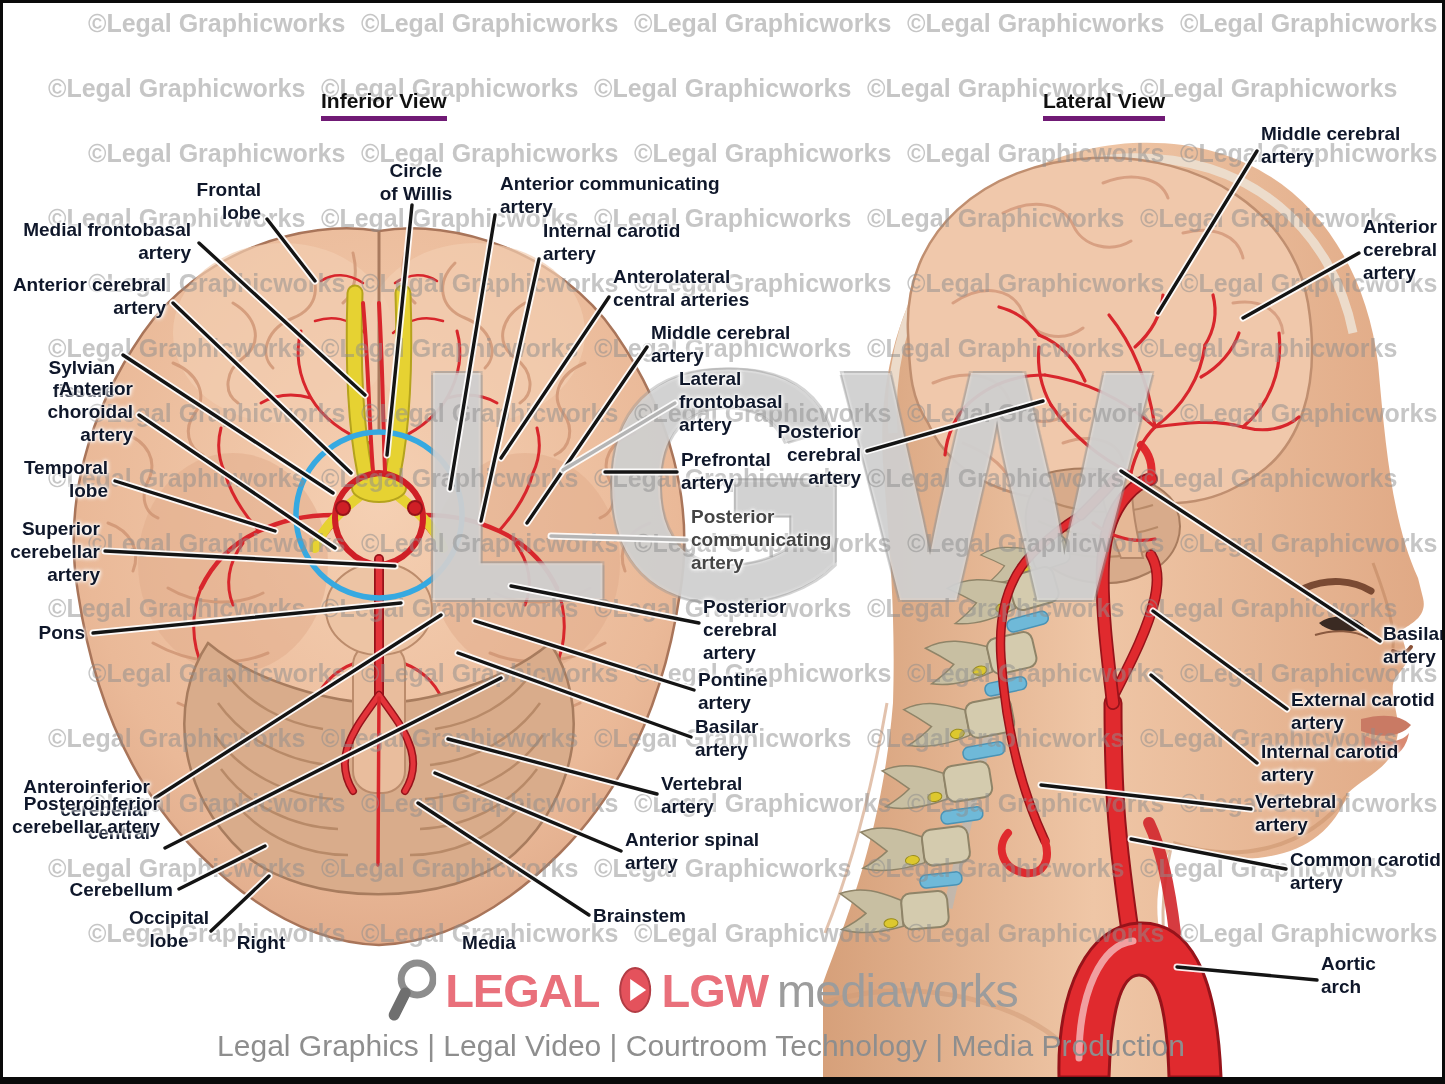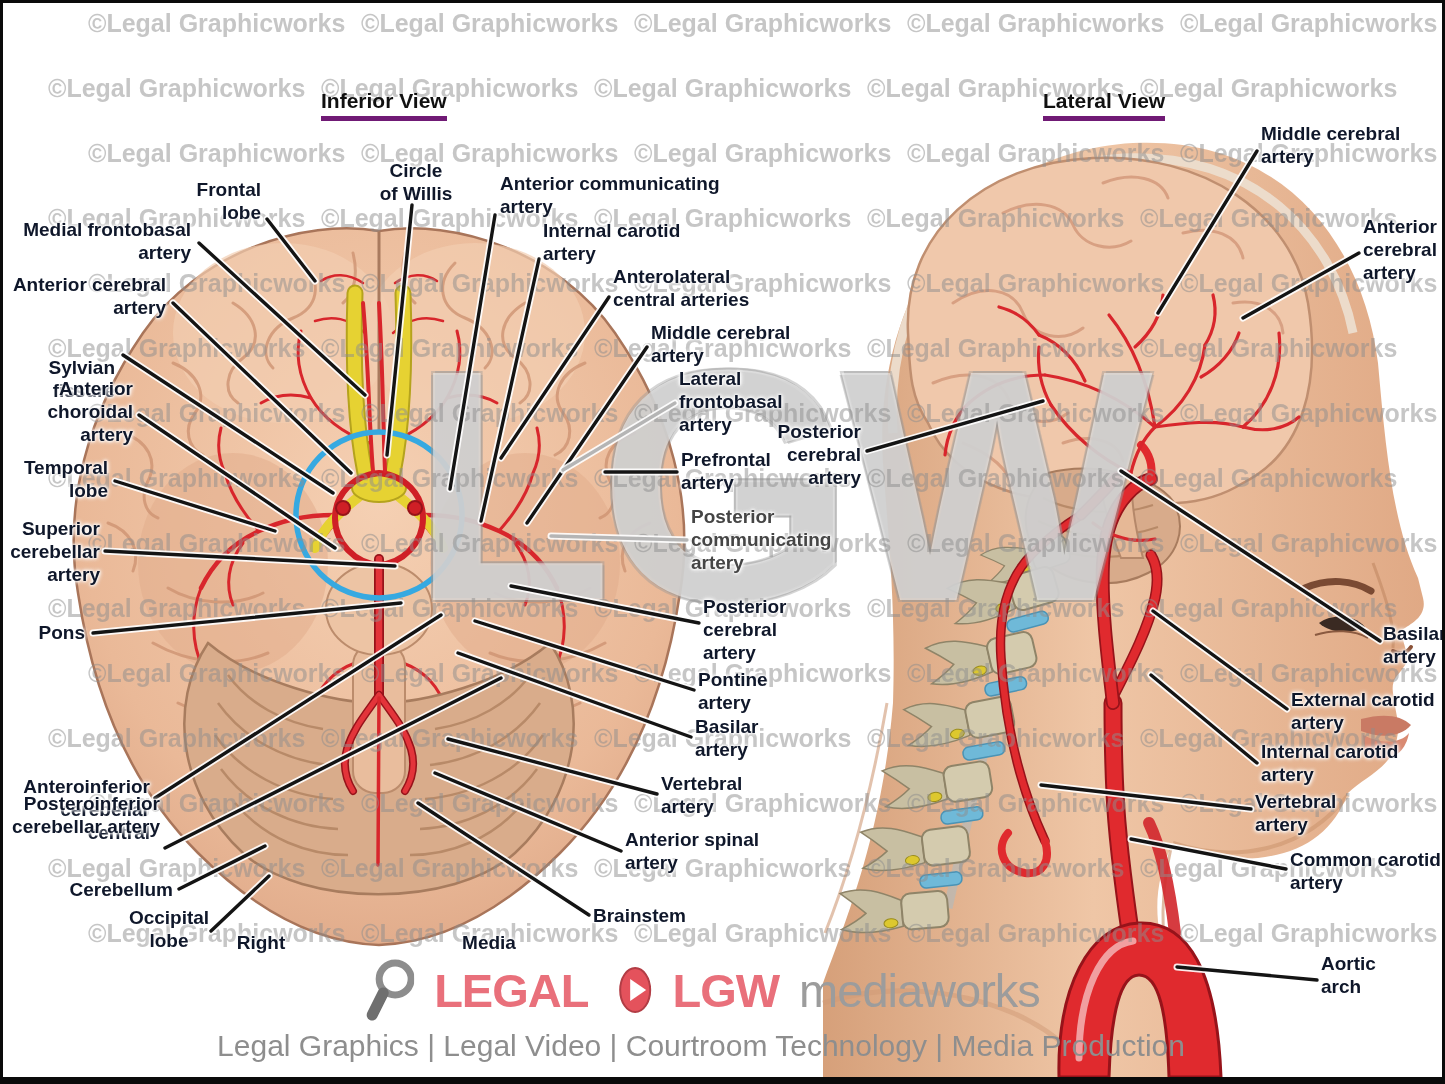--- a/index.html
+++ b/index.html
@@ -20,21 +20,21 @@
   .lbl.a-right{text-align:right;}
   .lbl.a-center{text-align:center;}
   .lbl.muted{color:#454545;}
   .title{position:absolute;top:10px;left:0;right:0;text-align:center;font-size:44px;font-weight:800;
     color:#0c0c0c;letter-spacing:-1px;z-index:6;}
   .view-heading{position:absolute;font-size:21px;font-weight:700;color:#101010;z-index:6;
     border-bottom:5px solid #701a75;padding-bottom:3px;}
   #heading-inferior{left:318px;top:86px;}
   #heading-lateral{left:1040px;top:86px;}
   .brandrow{position:absolute;top:954px;left:700px;transform:translateX(-50%);display:flex;
-    align-items:center;gap:20px;z-index:7;white-space:nowrap;}
+    align-items:center;gap:9px;z-index:7;white-space:nowrap;}
   .brand-accent{font-size:47px;font-weight:700;color:#e9707b;letter-spacing:-1px;}
   .brand-rest{font-size:47px;font-weight:400;color:#9c9c9c;letter-spacing:-1px;}
   .tagline{position:absolute;top:1026px;left:698px;transform:translateX(-50%);font-size:30px;
     color:#8e8e8e;white-space:nowrap;z-index:7;}
 </style>
 </head>
 <body>
 
 <div class="canvas">
 

